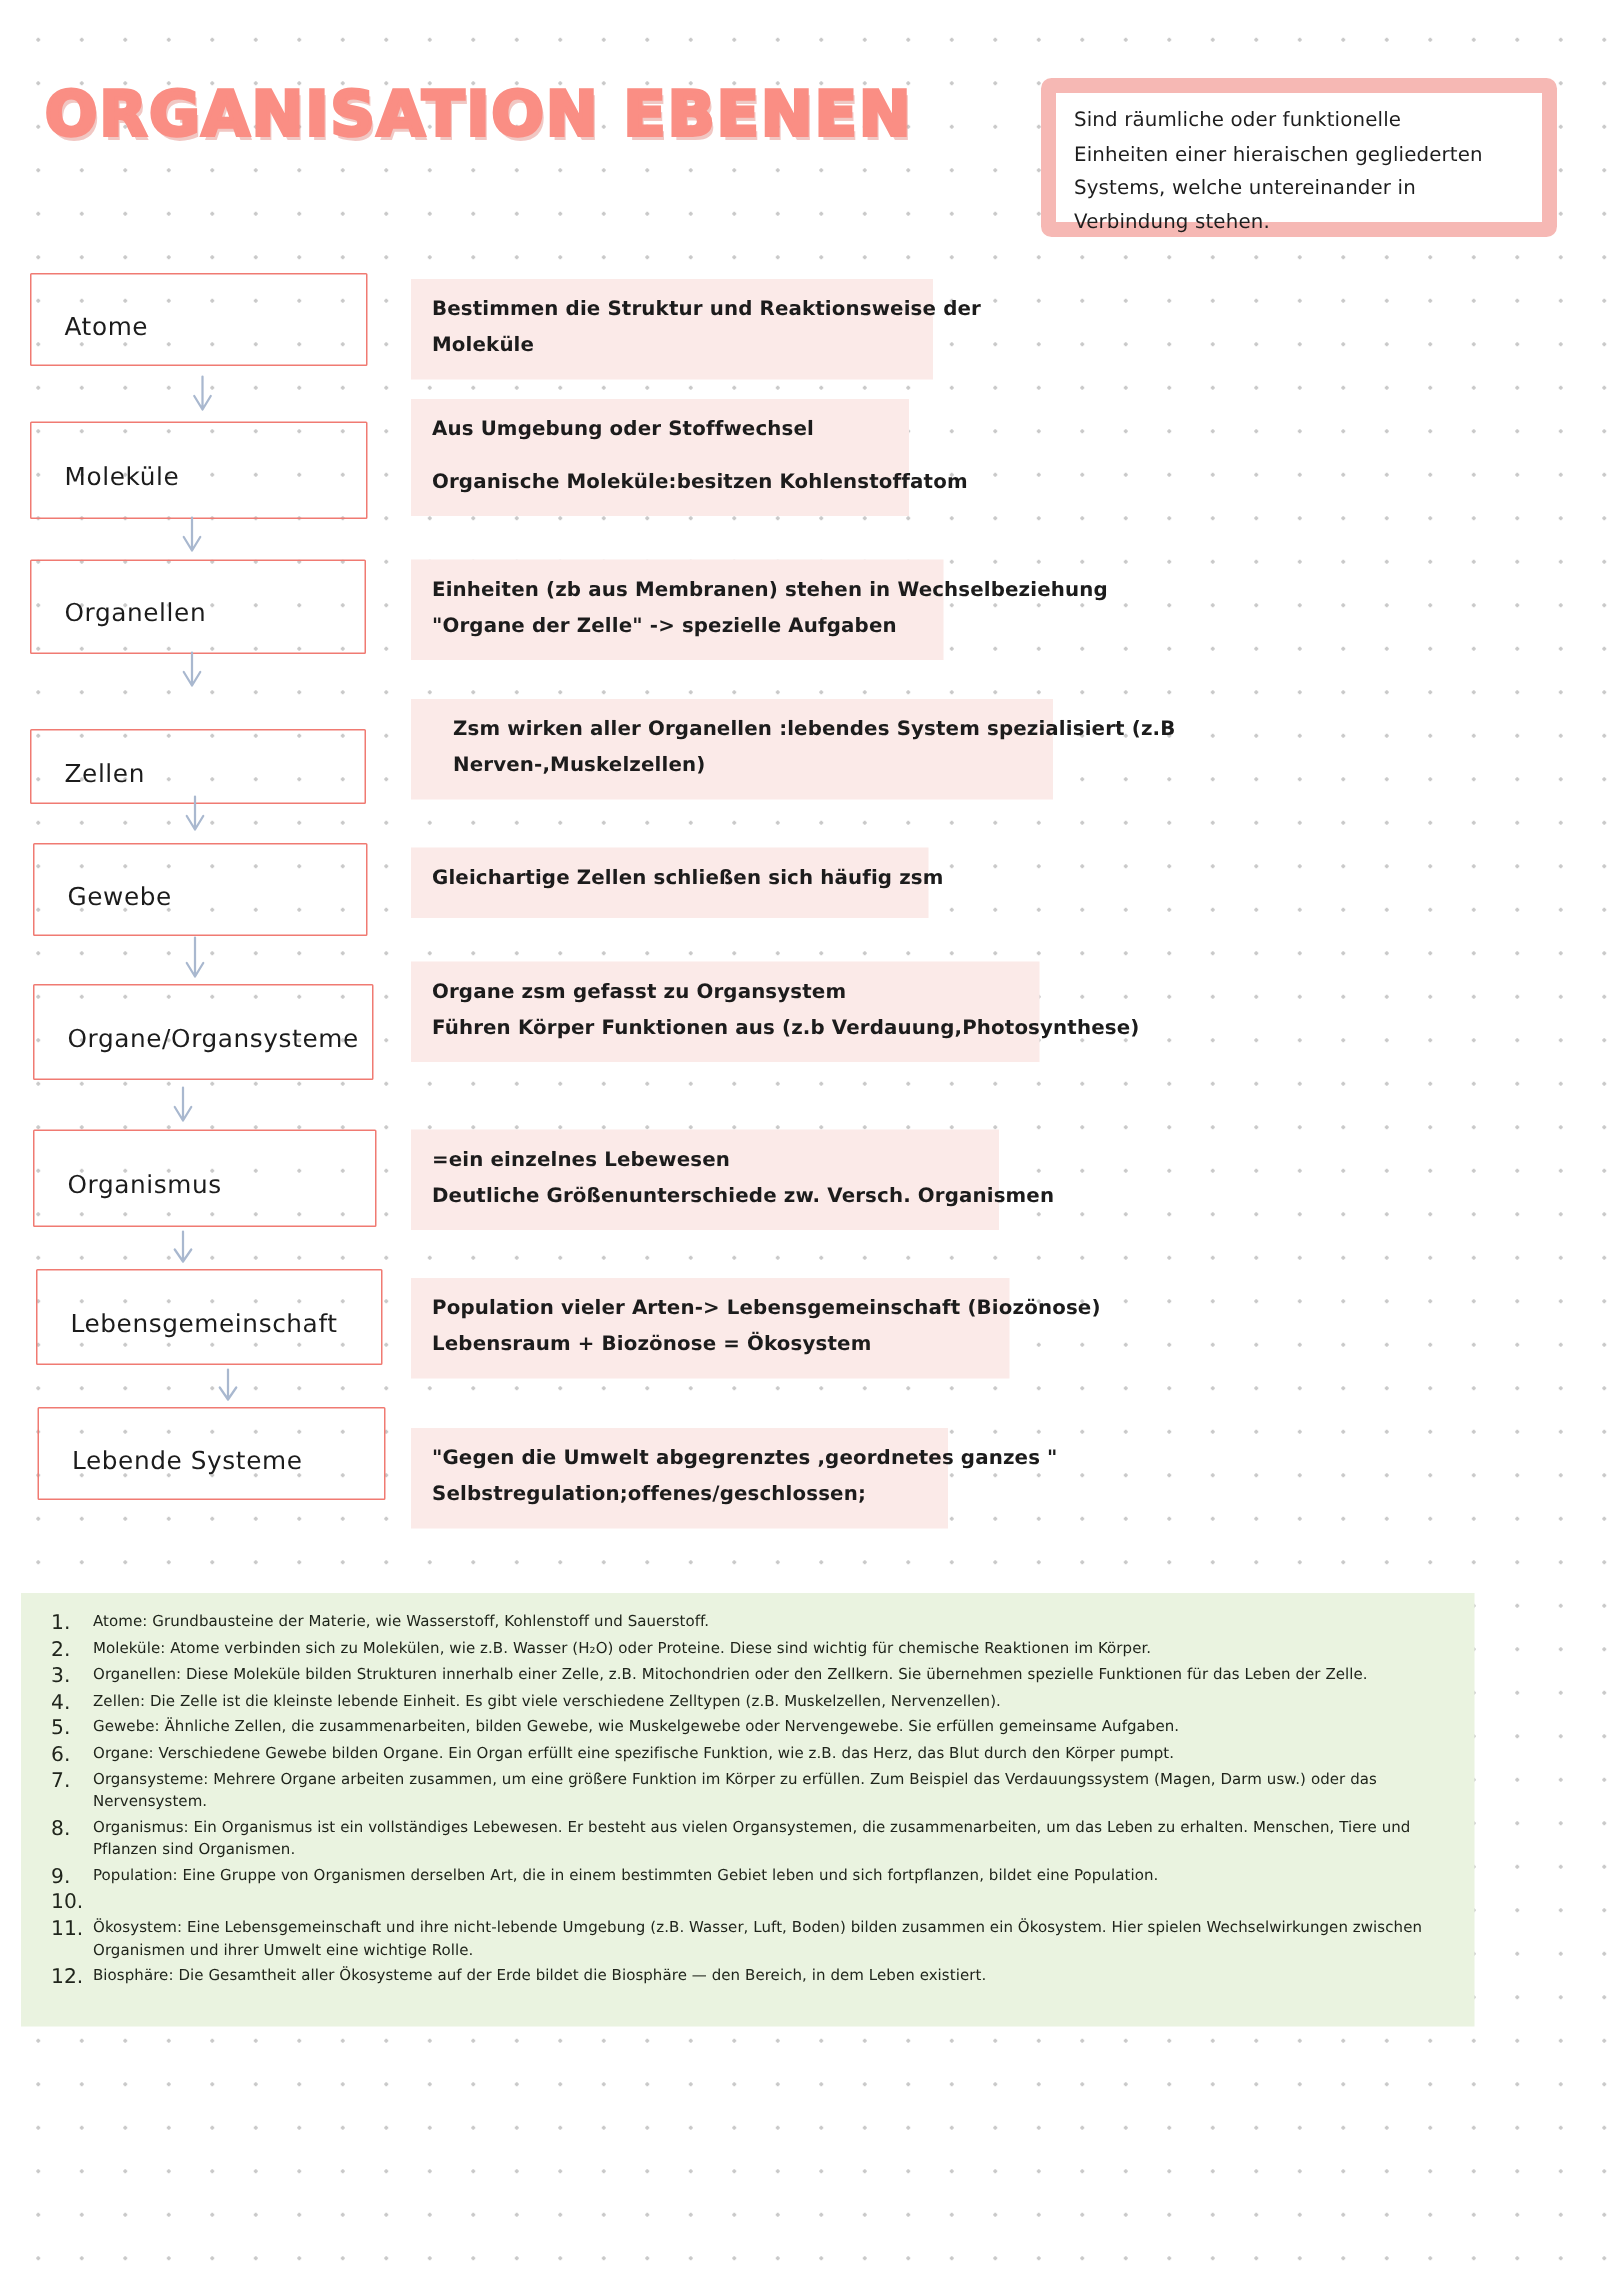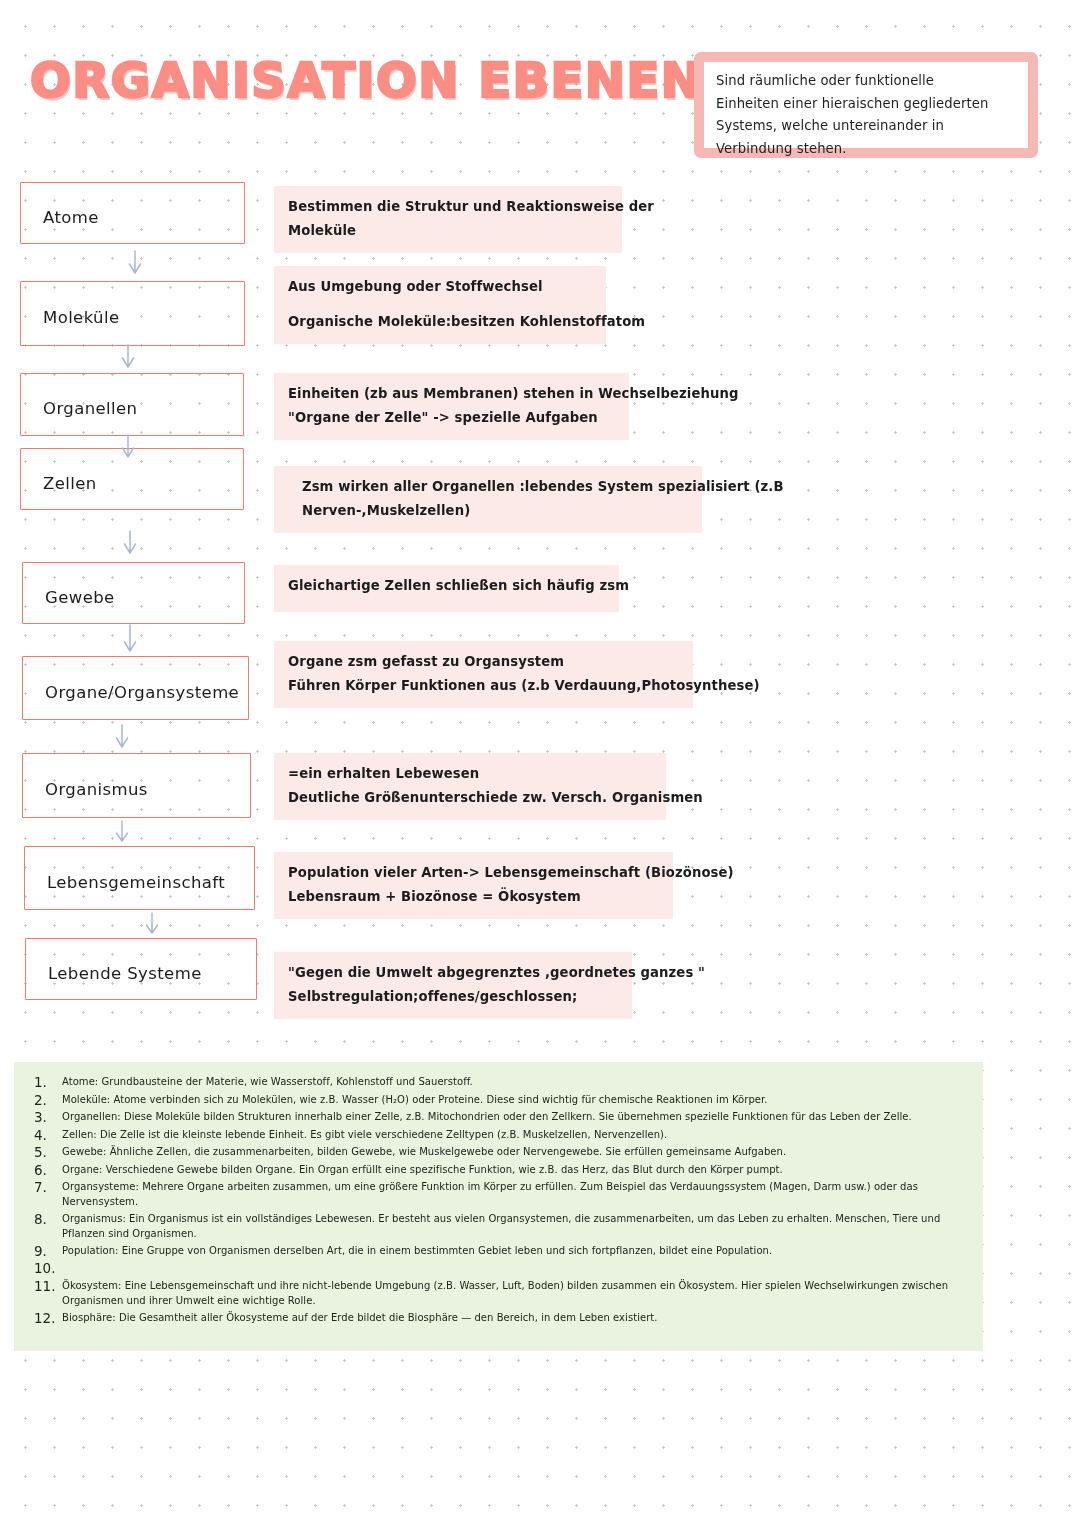--- a/index.html
+++ b/index.html
@@ -18,21 +18,21 @@
     overflow: hidden;
   }
 
   
   #page-title {
     position: absolute;
     left: 30px;
     top: 52px;
     font-family: "DejaVu Sans", sans-serif;
     font-weight: 700;
-    font-size: 48px;
+    font-size: 41px;
     letter-spacing: 1.5px;
     color: #fa8e84;
     text-shadow: 2px 3px 0 rgba(225,130,122,.45);
     -webkit-text-stroke: 2.5px #fa8e84;
     white-space: nowrap;
   }
 
   
   #definition-note {
     position: absolute;
@@ -149,21 +149,21 @@
 
 <div class="flow-box" style="left:20px;  top:182px; width:225px; height:62px;">
   <span class="label">Atome</span>
 </div>
 <div class="flow-box" style="left:20px;  top:281px; width:225px; height:65px;">
   <span class="label">Moleküle</span>
 </div>
 <div class="flow-box" style="left:20px;  top:373px; width:224px; height:63px;">
   <span class="label">Organellen</span>
 </div>
-<div class="flow-box" style="left:20px;  top:448px; width:224px; height:62px;">
+<div class="flow-box" style="left:20px;  top:486px; width:224px; height:50px;">
   <span class="label">Zellen</span>
 </div>
 <div class="flow-box" style="left:22px;  top:562px; width:223px; height:62px;">
   <span class="label">Gewebe</span>
 </div>
 <div class="flow-box" style="left:22px;  top:656px; width:227px; height:64px;">
   <span class="label">Organe/Organsysteme</span>
 </div>
 <div class="flow-box" style="left:22px;  top:753px; width:229px; height:65px;">
   <span class="label">Organismus</span>
@@ -240,21 +240,21 @@
 <div class="desc" style="left:274px; top:565px; width:345px; padding-bottom:14px;">
   <div>Gleichartige Zellen schließen sich häufig zsm</div>
 </div>
 
 <div class="desc" style="left:274px; top:641px; width:419px;">
   <div>Organe zsm gefasst zu Organsystem</div>
   <div>Führen Körper Funktionen aus (z.b Verdauung,Photosynthese)</div>
 </div>
 
 <div class="desc" style="left:274px; top:753px; width:392px;">
-  <div>=ein erhalten Lebewesen</div>
+  <div>=ein einzelnes Lebewesen</div>
   <div>Deutliche Größenunterschiede zw. Versch. Organismen</div>
 </div>
 
 <div class="desc" style="left:274px; top:852px; width:399px;">
   <div>Population vieler Arten-&gt; Lebensgemeinschaft (Biozönose)</div>
   <div>Lebensraum + Biozönose = Ökosystem</div>
 </div>
 
 <div class="desc" style="left:274px; top:952px; width:358px;">
   <div>"Gegen die Umwelt abgegrenztes ,geordnetes ganzes "</div>

